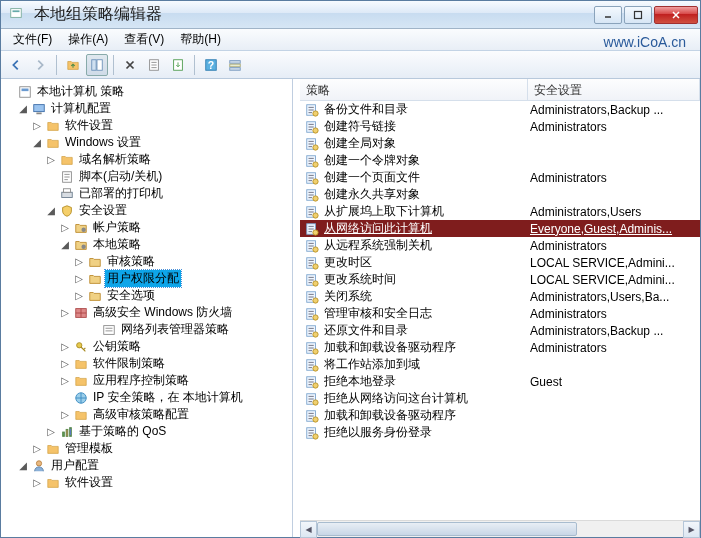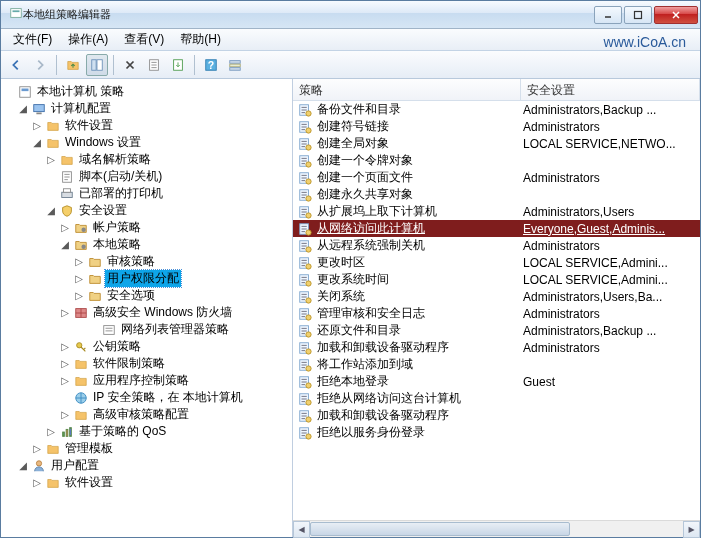--- a/index.html
+++ b/index.html
@@ -1,37 +1,37 @@
 <!DOCTYPE html>
 <html><head>
 <meta charset="utf-8">
 <style>
 * { margin: 0; padding: 0; box-sizing: border-box; font-family: "Microsoft YaHei", "Segoe UI", Tahoma, sans-serif; font-size: 12px; }
 body { background: #fff; width: 701px; height: 538px; overflow: hidden; }
 
 .window { width: 701px; height: 538px; border: 1px solid #5a7ca0; background: #fff; display: flex; flex-direction: column; }
 
 .titlebar { height: 28px; background: linear-gradient(#f7fbff, #dde9f7 45%, #c8dcf0 46%, #d6e6f5); display: flex; align-items: center; padding: 0 2px 0 8px; border-bottom: 1px solid #a0b4c8; }
-.titlebar-title { flex: 1; color: #1a1a1a; font-size: 11px; }
+.titlebar-title { flex: 1; color: #1a1a1a; font-size: 16px; padding-left: 11px; }
 .win-btns { display: flex; gap: 0; }
 .win-btn { width: 28px; height: 18px; border: 1px solid #8aa3bb; border-radius: 2px; margin-left: 2px; display: flex; align-items: center; justify-content: center; font-size: 10px; }
 .win-min { background: linear-gradient(#f4f9fe,#d7e6f5); }
 .win-max { background: linear-gradient(#f4f9fe,#d7e6f5); }
 .win-close { width: 44px; background: linear-gradient(#f0a0a0,#d64545 45%,#c02020 46%,#d05040); color: #fff; border-color: #a03030; }
 
 .menubar { height: 22px; background: linear-gradient(#fafcfe,#e8eef6); border-bottom: 1px solid #c3d3e5; display: flex; align-items: flex-end; padding: 0 4px; }
 .menu-item { padding: 2px 8px; color: #000; }
 .menu-right { margin-left: auto; padding-right: 10px; color: #2a5a9a; font-weight: normal; font-size: 14px; }
 
 .toolbar { height: 28px; background: linear-gradient(#fbfcfe,#e6edf6); border-bottom: 1px solid #b8c9dc; display: flex; align-items: center; padding: 0 4px; gap: 2px; }
 .tool-btn { width: 22px; height: 22px; display: flex; align-items: center; justify-content: center; border: 1px solid transparent; border-radius: 2px; }
 .tool-btn.pressed { border: 1px solid #8aa; background: linear-gradient(#e0e8ef,#cfdbe8); }
 .tool-sep { width: 1px; height: 20px; background: #b0c0d0; margin: 0 3px; }
 
-.content { flex: 1; display: flex; min-height: 0; }
+.content { flex: 1; display: flex; min-height: 0; gap: 7px; }
 .tree-pane { width: 292px; border-right: 1px solid #c0cee0; overflow: auto; padding: 4px 0; background: #fff; }
 .list-pane { flex: 1; display: flex; flex-direction: column; min-width: 0; background: #fff; }
 
 .list-header { height: 22px; background: linear-gradient(#fdfdfe,#f0f3f8); border-bottom: 1px solid #d5dfeb; display: flex; }
 .col-h { padding: 3px 6px; border-right: 1px solid #d5dfeb; color: #333; }
 .col-policy { width: 228px; }
 .col-setting { flex: 1; }
 
 .list-body { flex: 1; overflow: auto; }
 .list-row { height: 17px; display: flex; align-items: center; padding-left: 4px; white-space: nowrap; }
@@ -500,21 +500,20 @@
           </div>
           <div class="list-row">
             <span class="icon">
               <svg class="svg policy-ic" viewBox="0 0 16 16">
                 <rect x="2" y="2" width="10" height="12"></rect>
                 <path d="M4 5h6M4 8h6M4 11h4"></path>
                 <circle cx="12" cy="12" r="3" fill="#f0d070" stroke="#b89020"></circle>
               </svg>
             </span>
             <span class="c1">创建全局对象</span>
-            <span class="c2">LOCAL SERVICE,NETWO...</span>
           </div>
           <div class="list-row">
             <span class="icon">
               <svg class="svg policy-ic" viewBox="0 0 16 16">
                 <rect x="2" y="2" width="10" height="12"></rect>
                 <path d="M4 5h6M4 8h6M4 11h4"></path>
                 <circle cx="12" cy="12" r="3" fill="#f0d070" stroke="#b89020"></circle>
               </svg>
             </span>
             <span class="c1">创建一个令牌对象</span>

